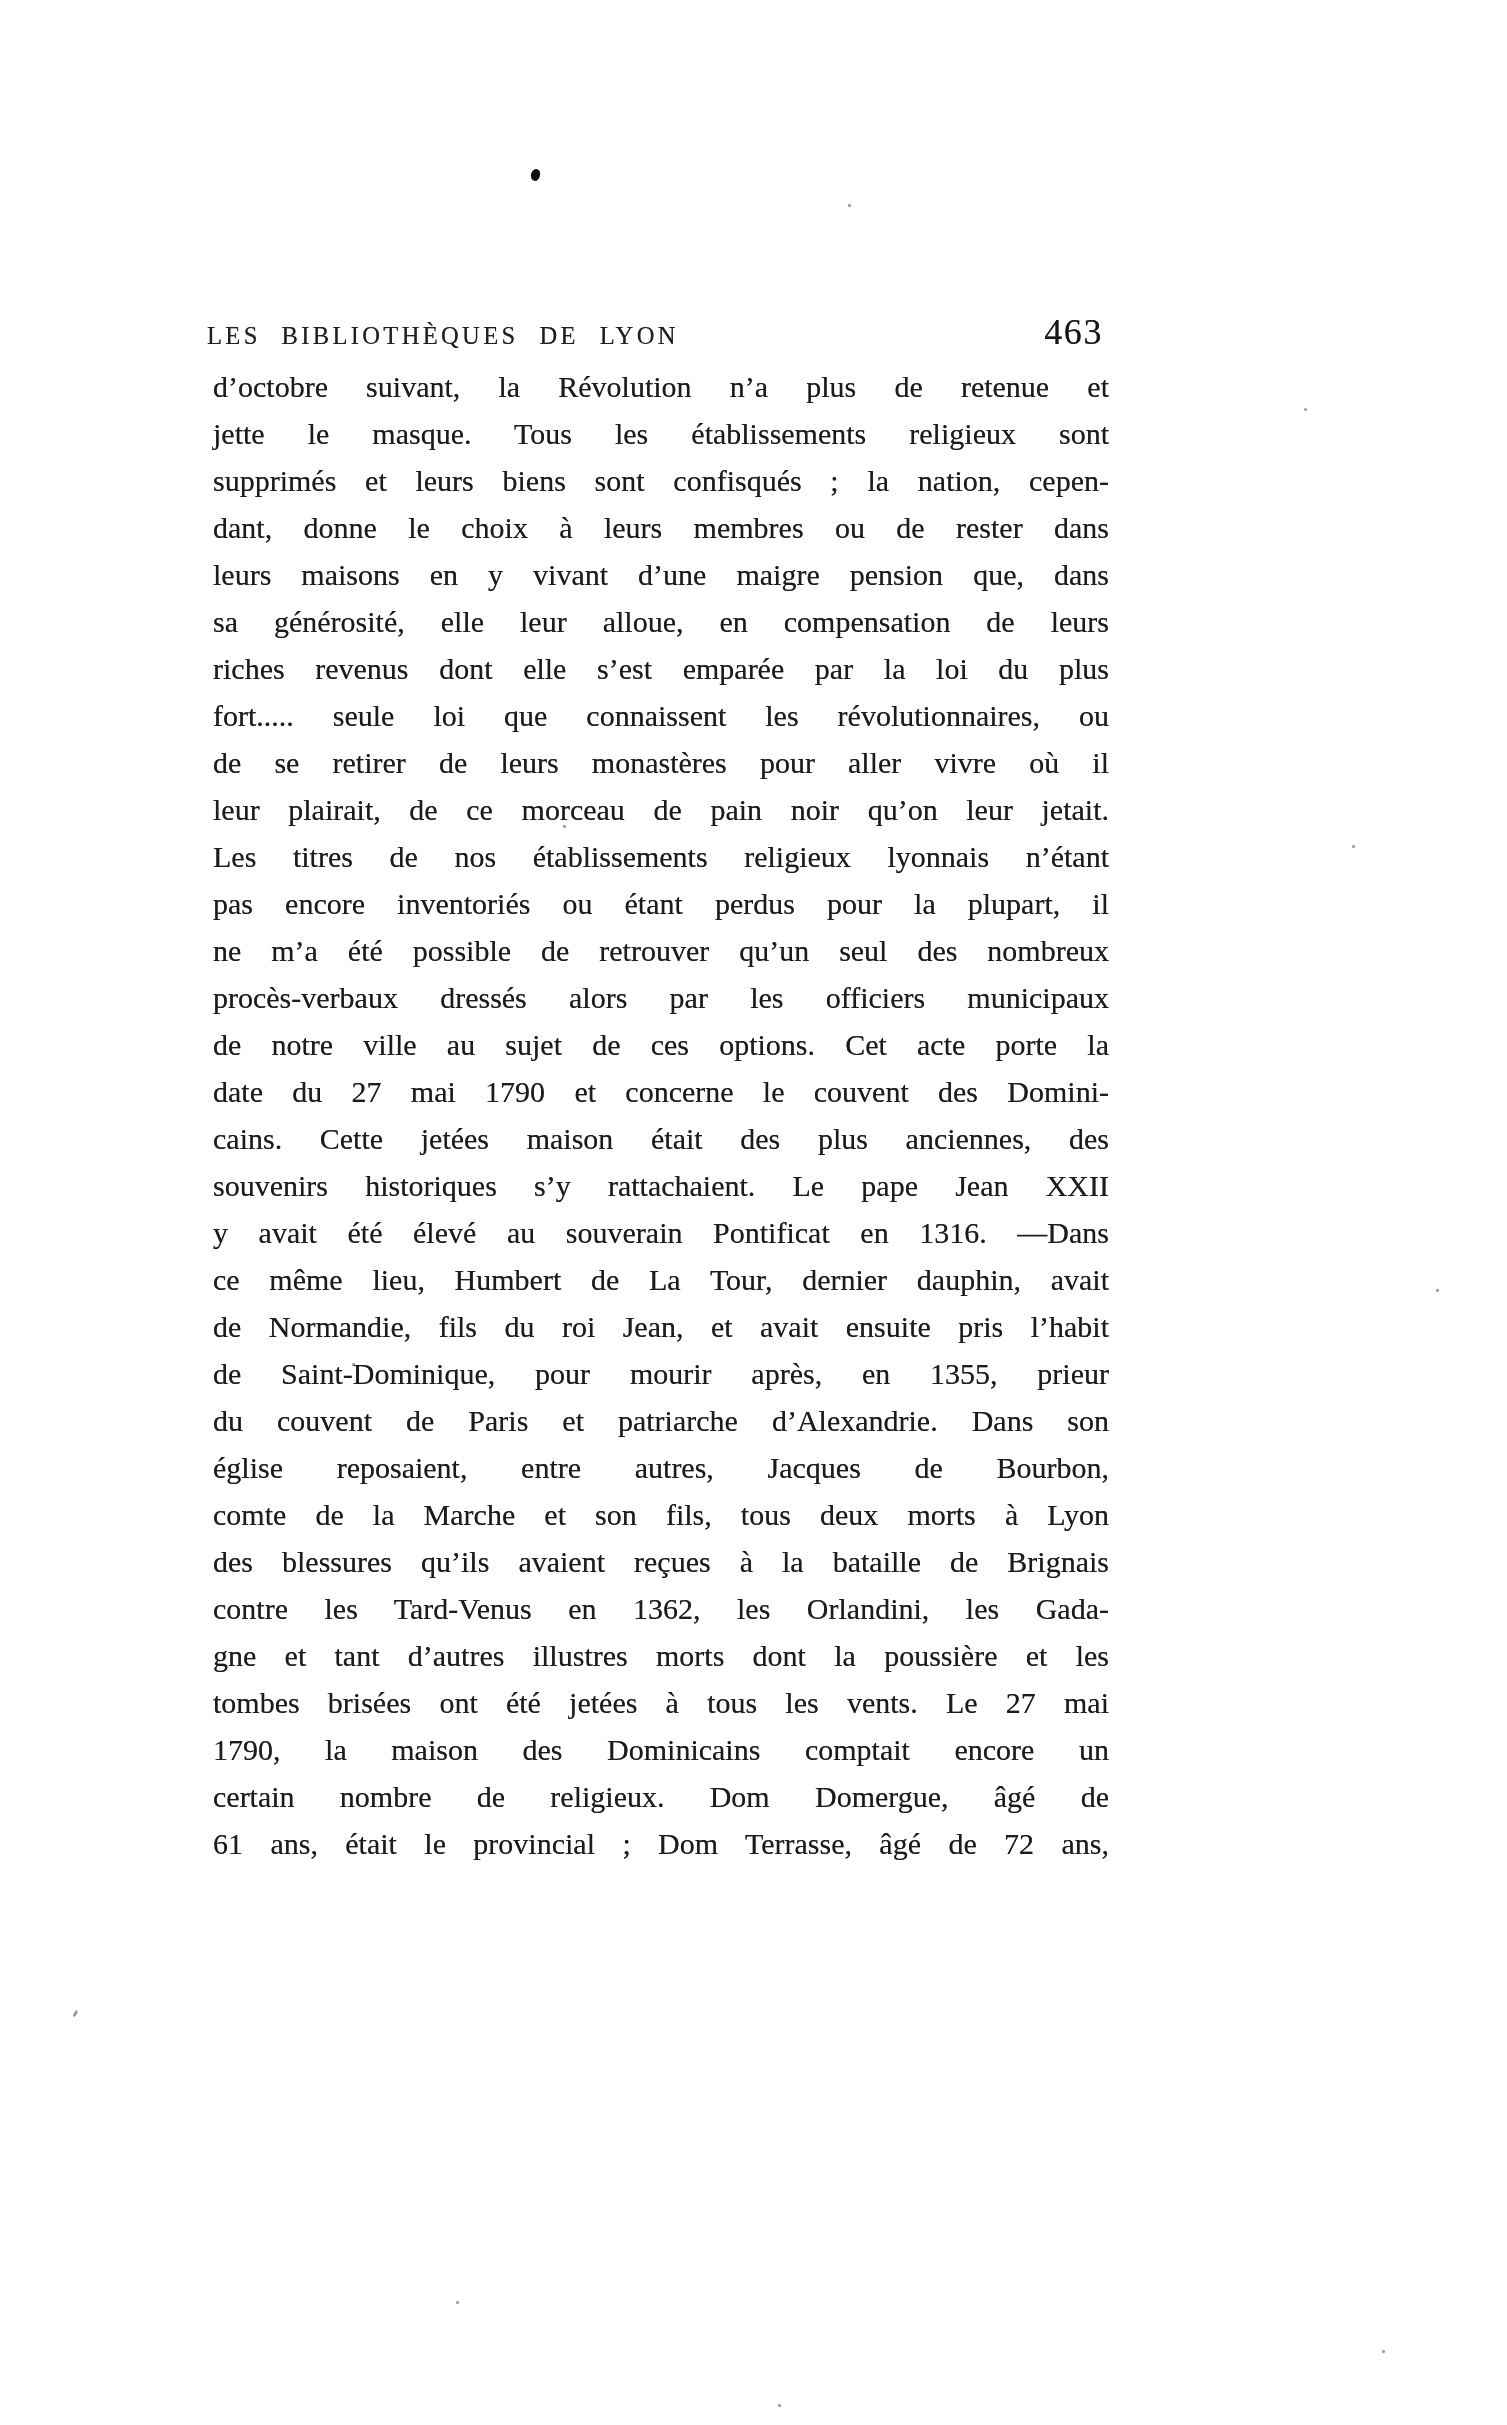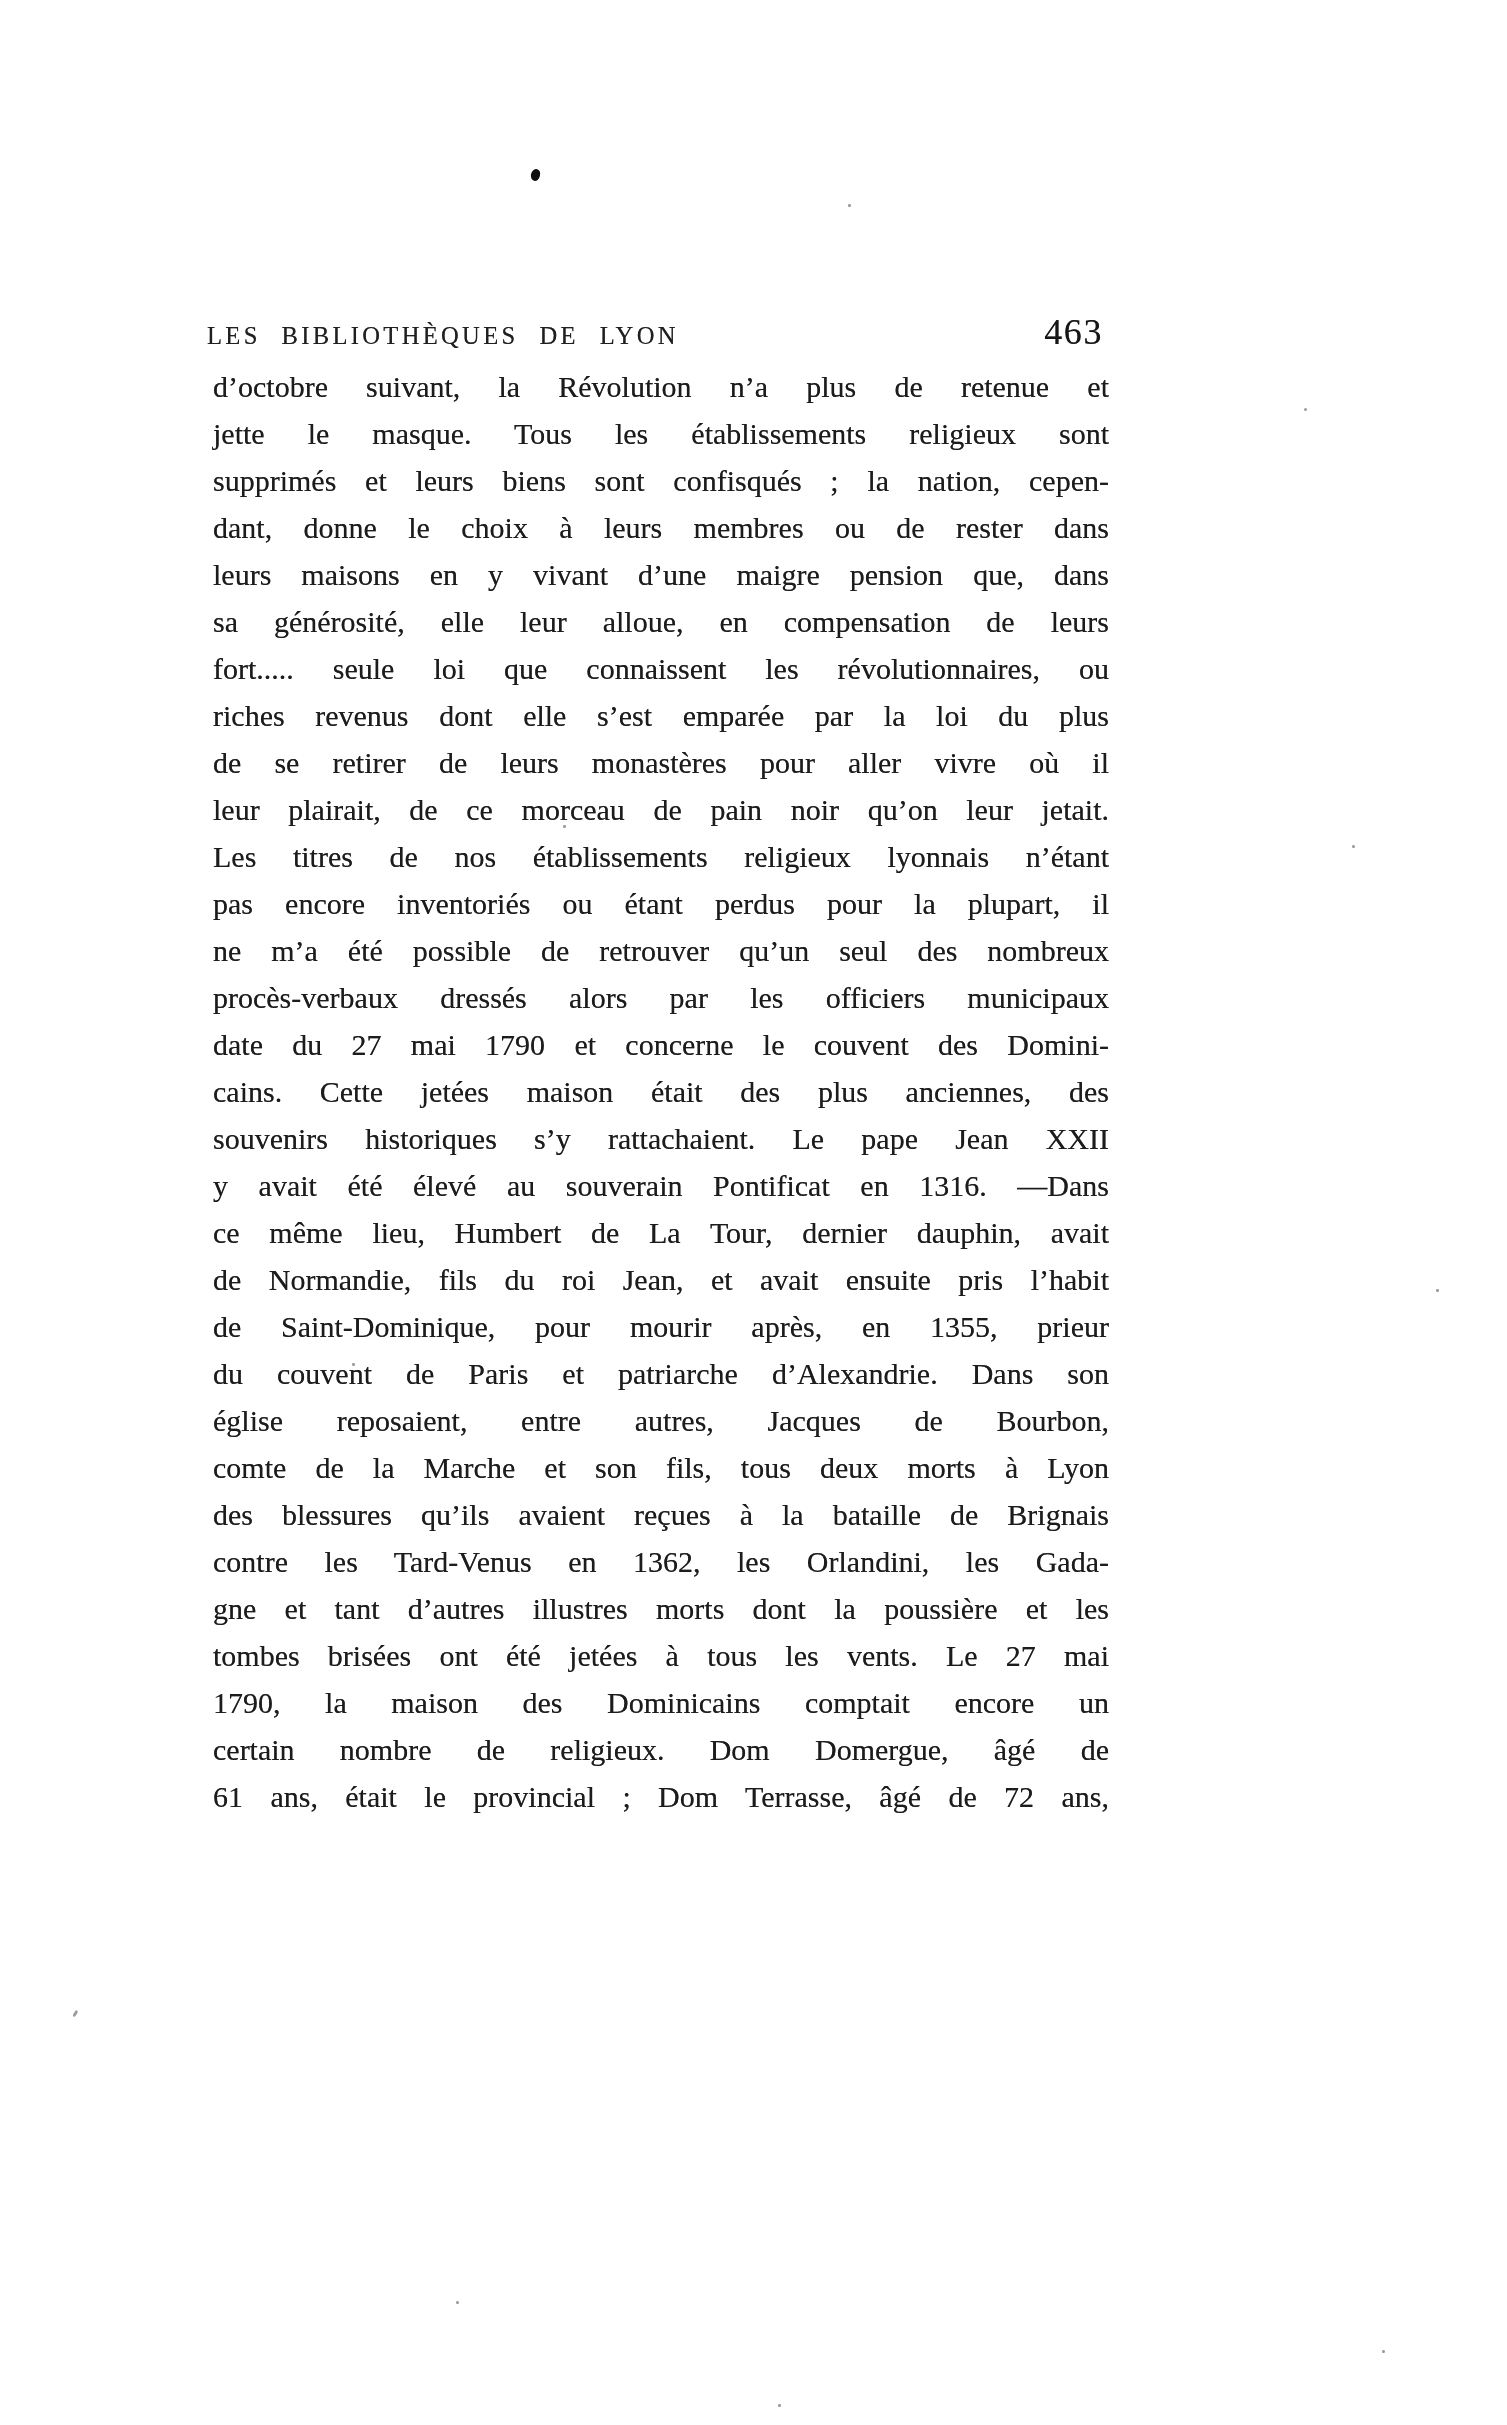--- a/index.html
+++ b/index.html
@@ -111,28 +111,29 @@
     <span class="page-number">463</span>
   </div>
 
   <div class="text-block">
     <div class="line">d’octobre suivant, la Révolution n’a plus de retenue et</div>
     <div class="line">jette le masque. Tous les établissements religieux sont</div>
     <div class="line">supprimés et leurs biens sont confisqués ; la nation, cepen-</div>
     <div class="line">dant, donne le choix à leurs membres ou de rester dans</div>
     <div class="line">leurs maisons en y vivant d’une maigre pension que, dans</div>
     <div class="line">sa générosité, elle leur alloue, en compensation de leurs</div>
+    <div class="line">riches revenus dont elle s’est emparée par la loi du plus</div>
     <div class="line">fort..... seule loi que connaissent les révolutionnaires, ou</div>
-    <div class="line">riches revenus dont elle s’est emparée par la loi du plus</div>
     <div class="line">de se retirer de leurs monastères pour aller vivre où il</div>
     <div class="line">leur plairait, de ce morceau de pain noir qu’on leur jetait.</div>
     <div class="line">Les titres de nos établissements religieux lyonnais n’étant</div>
     <div class="line">pas encore inventoriés ou étant perdus pour la plupart, il</div>
     <div class="line">ne m’a été possible de retrouver qu’un seul des nombreux</div>
     <div class="line">procès-verbaux dressés alors par les officiers municipaux</div>
+    <div class="line">de notre ville au sujet de ces options. Cet acte porte la</div>
     <div class="line">date du 27 mai 1790 et concerne le couvent des Domini-</div>
     <div class="line">cains. Cette jetées maison était des plus anciennes, des</div>
     <div class="line">souvenirs historiques s’y rattachaient. Le pape Jean XXII</div>
     <div class="line">y avait été élevé au souverain Pontificat en 1316. —Dans</div>
     <div class="line">ce même lieu, Humbert de La Tour, dernier dauphin, avait</div>
     <div class="line">de Normandie, fils du roi Jean, et avait ensuite pris l’habit</div>
     <div class="line">de Saint-Dominique, pour mourir après, en 1355, prieur</div>
     <div class="line">du couvent de Paris et patriarche d’Alexandrie. Dans son</div>
     <div class="line">église reposaient, entre autres, Jacques de Bourbon,</div>
     <div class="line">comte de la Marche et son fils, tous deux morts à Lyon</div>

